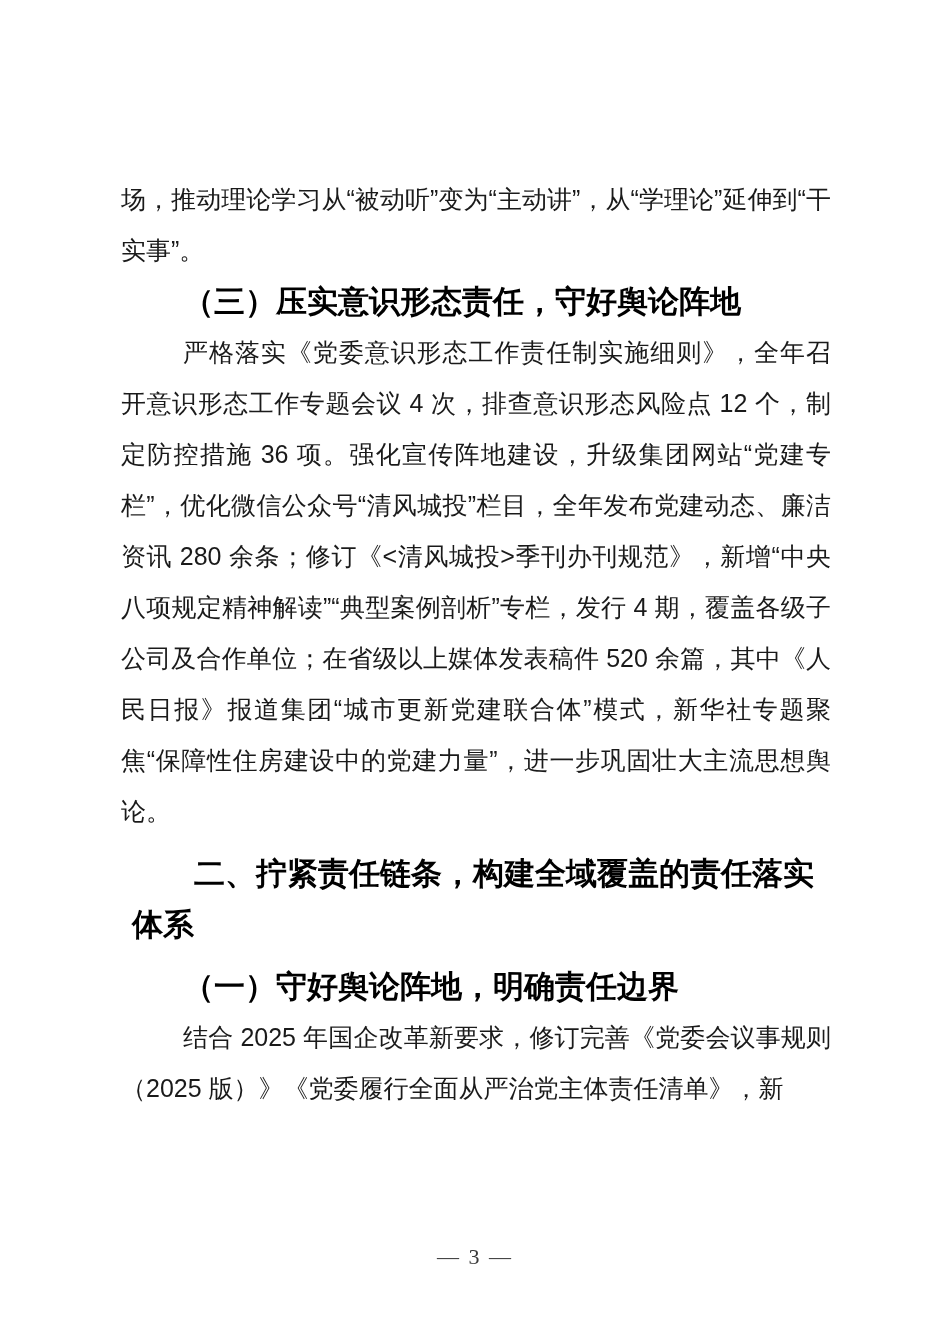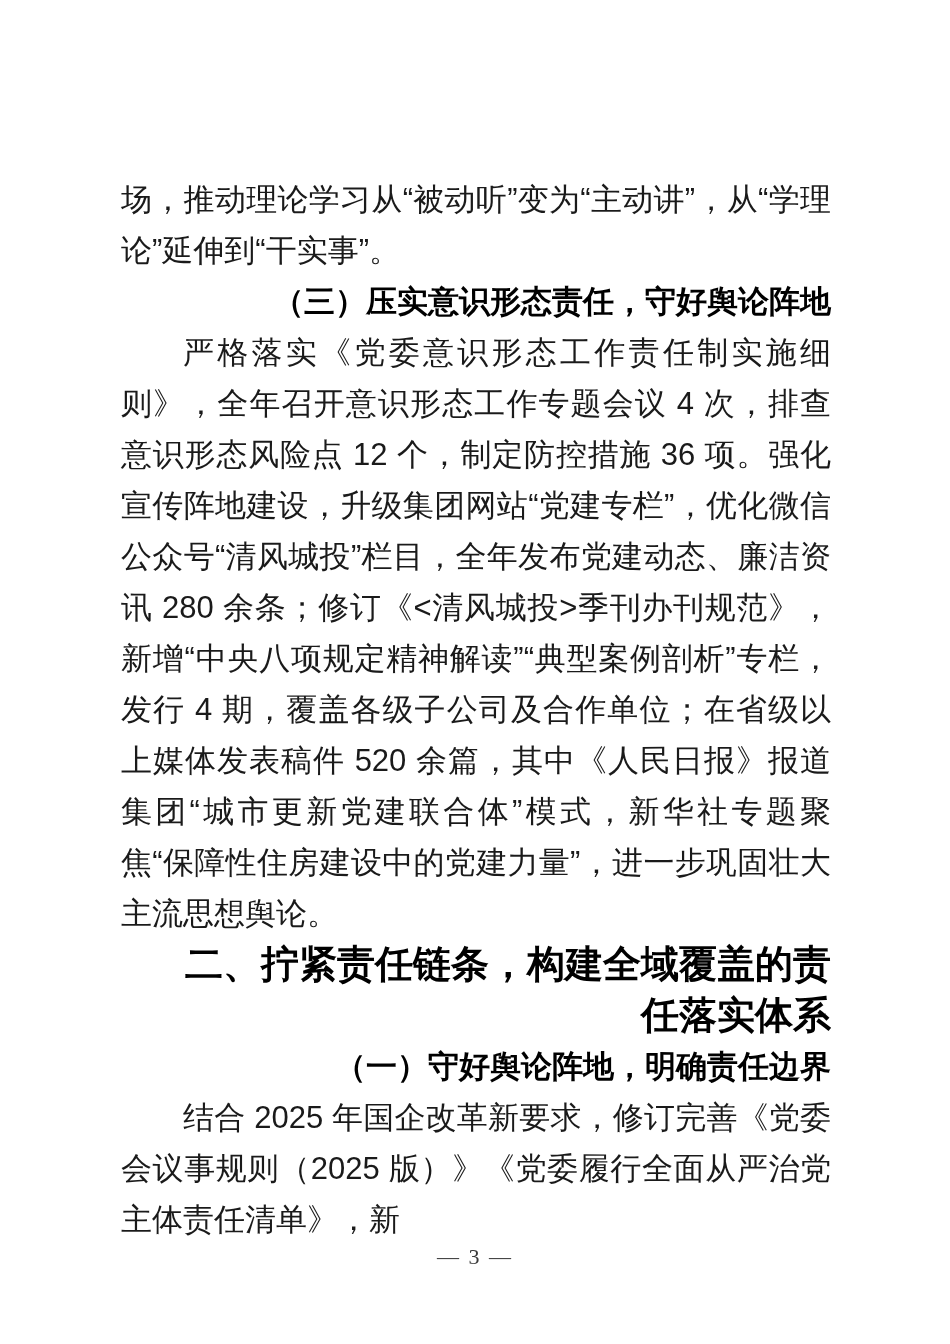--- a/index.html
+++ b/index.html
@@ -27,55 +27,55 @@
 
   .content {
     position: absolute;
     left: 121px;
     top: 174px;
     width: 710px;
   }
 
   
   .para {
-    font-size: 31px;
+    font-size: 25px;
     line-height: 51px;
     text-align: justify;
     text-justify: inter-character;
     text-indent: 62px;
     margin: 0;
     letter-spacing: 0px;
     font-weight: 400;
     color: #1a1a1a;
     word-break: break-all;
   }
 
   
   .para.cont {
     text-indent: 0;
   }
 
   
   .heading {
-    font-size: 38px;
+    font-size: 31px;
     line-height: 51px;
-    margin: 0;
+    margin: 11px;
     text-indent: 62px;
-    text-align: right;
+    text-align: left;
     font-weight: 700;
     color: #000000;
     word-break: break-all;
   }
 
   .heading-sub {
     font-size: 31px;
     line-height: 51px;
     margin: 0;
     text-indent: 62px;
-    text-align: right;
+    text-align: left;
     font-weight: 700;
     color: #000000;
     word-break: break-all;
   }
 
   .pagenum {
     position: absolute;
     left: 0;
     top: 1243px;
     width: 950px;

